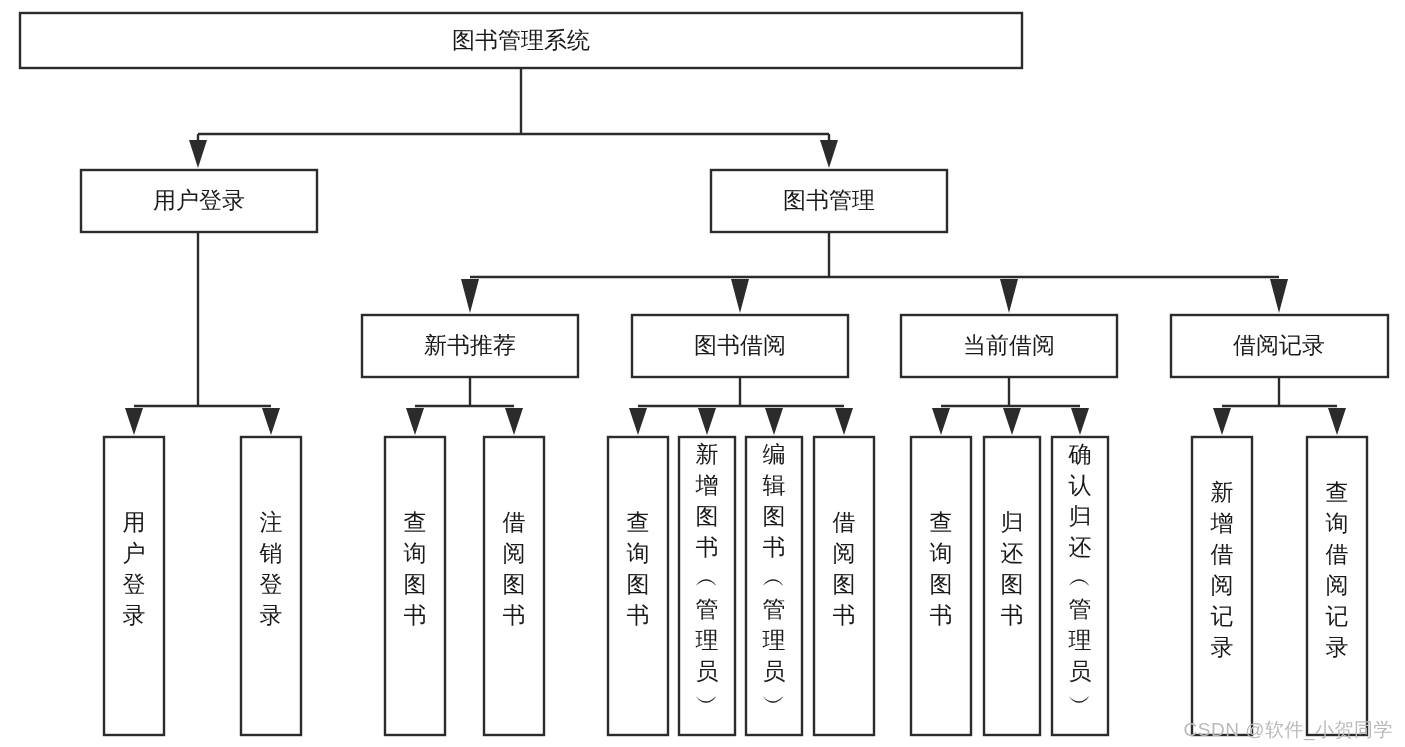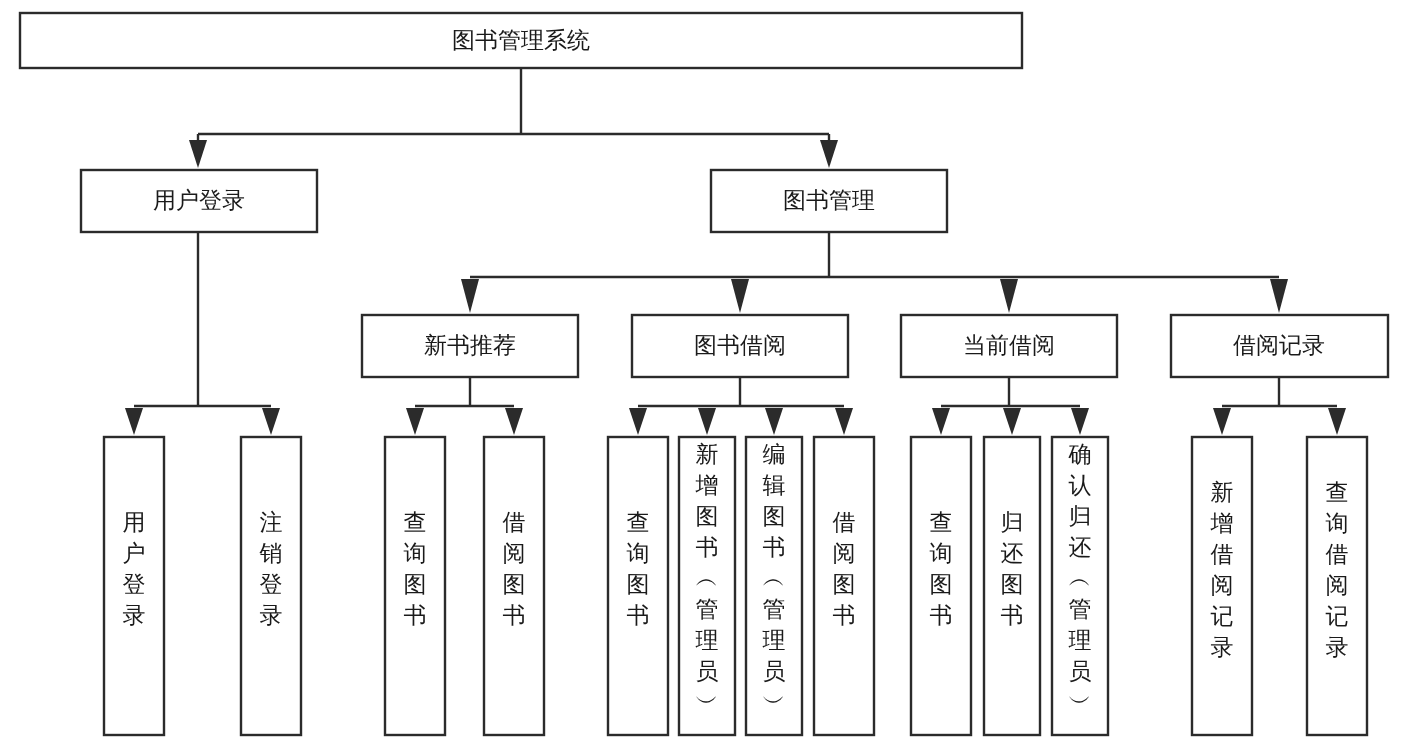--- a/index.html
+++ b/index.html
@@ -213,14 +213,15 @@
       <text class="node-label-vert" x="1222" y="500"><tspan x="1222" dy="0">新</tspan><tspan x="1222" dy="31">增</tspan><tspan x="1222" dy="31">借</tspan><tspan x="1222" dy="31">阅</tspan><tspan x="1222" dy="31">记</tspan><tspan x="1222" dy="31">录</tspan></text>
     </g>
 
     <g>
       <rect class="box-rect" x="1307" y="437" width="60" height="298"></rect>
       <text class="node-label-vert" x="1337" y="500"><tspan x="1337" dy="0">查</tspan><tspan x="1337" dy="31">询</tspan><tspan x="1337" dy="31">借</tspan><tspan x="1337" dy="31">阅</tspan><tspan x="1337" dy="31">记</tspan><tspan x="1337" dy="31">录</tspan></text>
     </g>
 
   </svg>
 
+  <div class="watermark">CSDN @软件_小贺同学</div>
 
 </div>
 
 </body></html>

